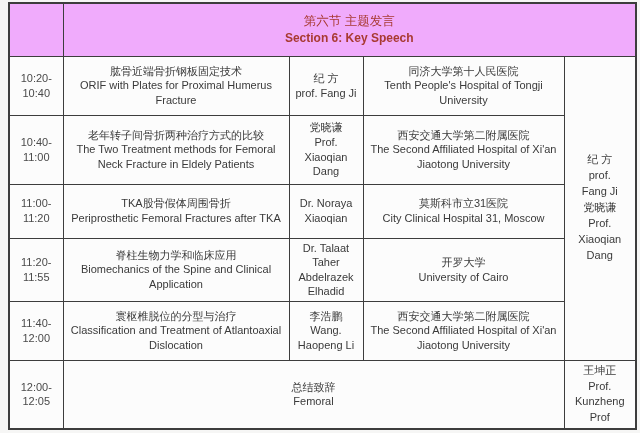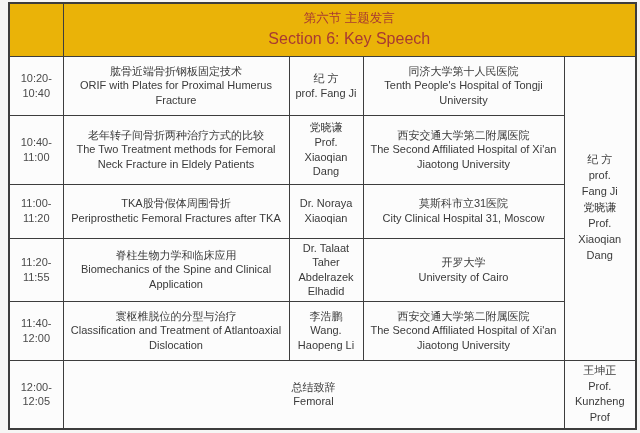--- a/index.html
+++ b/index.html
@@ -22,25 +22,25 @@
     border:1px solid #3d3d3d;
     vertical-align:middle;
     text-align:center;
     padding:2px 3px;
     font-size:11px;
     line-height:1.32;
     word-wrap:break-word;
   }
   table.sched{border:2px solid #3d3d3d;}
   tr.header-row td{
-    background:#eab308;
+    background:#f0abfc;
     color:#a83a32;
   }
   .h-zh{font-size:12.5px;line-height:1.45;}
-  .h-en{font-size:16px;line-height:1.45;}
+  .h-en{font-size:12px;line-height:1.45;font-weight:bold;}
   td.time-cell{
     font-size:10px;
     color:#4a4a4a;
     padding:2px 1px;
     margin-left:32px;
   }
   td.topic-cell{
     text-align:left;
     padding:2px 6px;
   }

